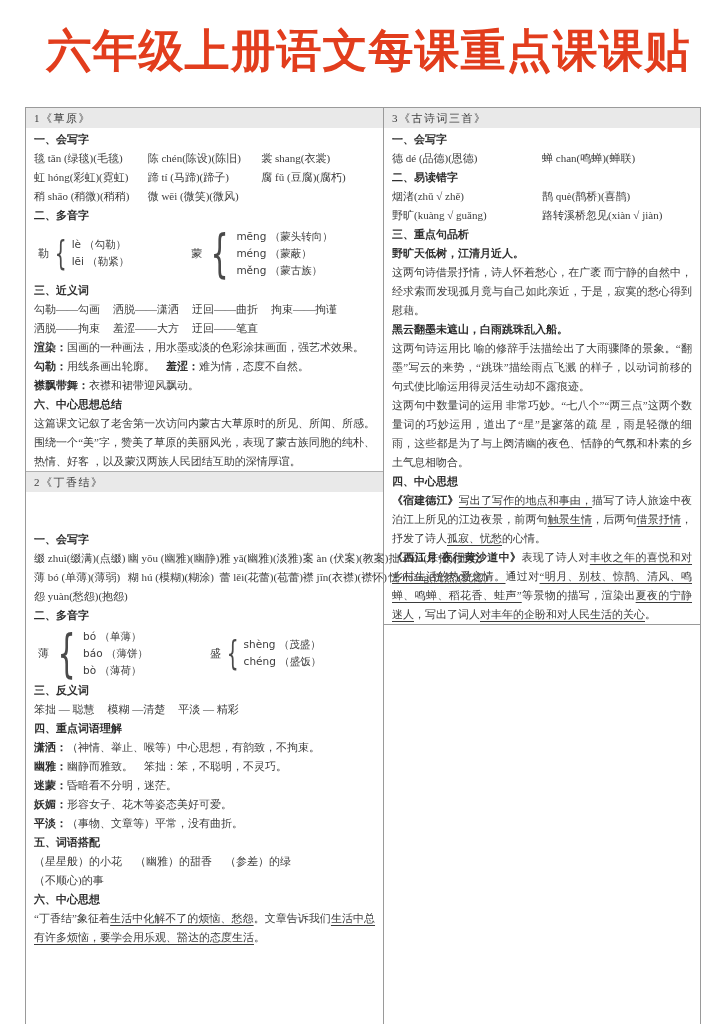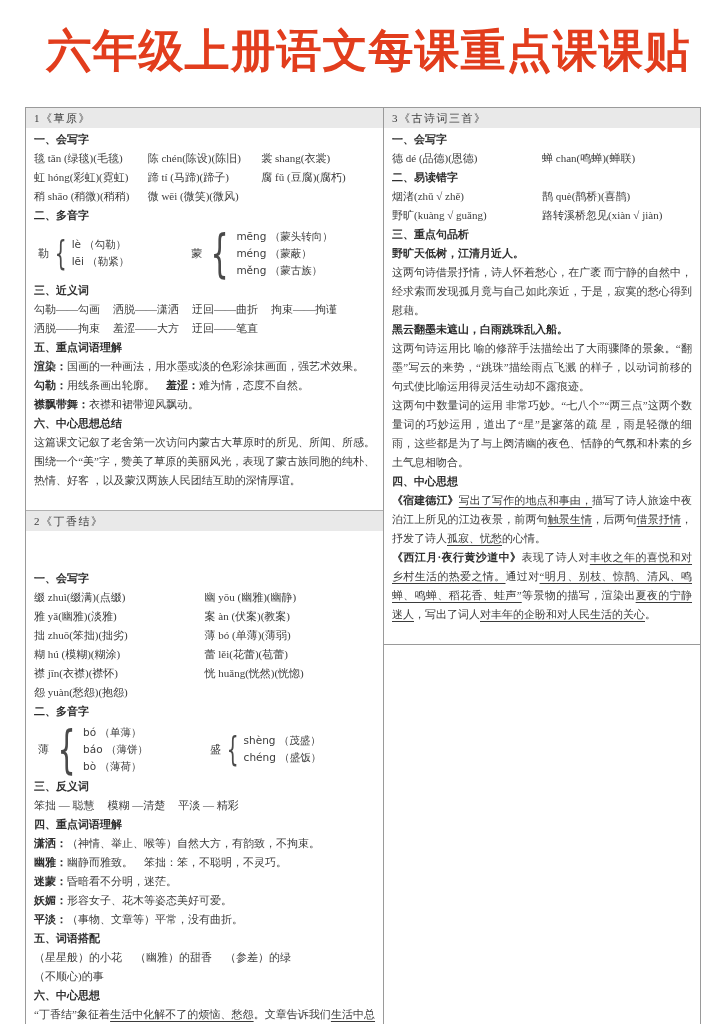--- a/index.html
+++ b/index.html
@@ -9,21 +9,21 @@
   .content-frame{position:absolute;left:25px;top:107px;width:676px;height:985px;
     border:1px solid #9a9a9a;display:flex;box-sizing:border-box;background:#fff;}
   .col{box-sizing:border-box;display:flex;flex-direction:column;}
   .col-left{width:358px;border-right:1px solid #9a9a9a;}
   .col-right{flex:1;}
   .section{display:flex;flex-direction:column;}
   .section.top-divider{border-top:1px solid #b0b0b0;gap:36px;}
   .section.bottom-divider{border-bottom:1px solid #9a9a9a;}
   .section-header{background:#e9e9e9;font-size:11px;letter-spacing:1.5px;
     padding:3px 8px;line-height:14px;color:#3f3f3f;}
-  .sec-body{padding:2px 8px 20px 8px;font-size:11px;line-height:19px;}
+  .sec-body{padding:2px 8px 0 8px;font-size:11px;line-height:19px;}
   .h{font-weight:bold;color:#2f2f2f;line-height:19px;}
   .char-grid{display:grid;line-height:19px;}
   .char-grid span{white-space:nowrap;}
   .pairs{display:flex;flex-wrap:wrap;line-height:19px;}
   .pairs span{margin-right:13px;white-space:nowrap;}
   .para{line-height:19px;text-align:justify;}
   .para .b{font-weight:bold;color:#2f2f2f;}
   .para .u{text-decoration:underline;text-underline-offset:3px;text-decoration-thickness:1px;}
   .poly{display:flex;gap:62px;align-items:center;margin:2px 0 2px 4px;}
   .poly-item{display:flex;align-items:center;}
@@ -82,33 +82,32 @@
             <span>勾勒——勾画</span>
             <span>洒脱——潇洒</span>
             <span>迂回——曲折</span>
             <span>拘束——拘谨</span>
           </div>
           <div class="pairs">
             <span>洒脱——拘束</span>
             <span>羞涩——大方</span>
             <span>迂回——笔直</span>
           </div>
-          <div class="h">五、重点词语理解</div>
           <div class="para"><span class="b">渲染：</span><span>国画的一种画法，用水墨或淡的色彩涂抹画面，强艺术效果。</span></div>
           <div class="para"><span class="b">勾勒：</span><span>用线条画出轮廓。　</span><span class="b">羞涩：</span><span>难为情，态度不自然。</span></div>
           <div class="para"><span class="b">襟飘带舞：</span><span>衣襟和裙带迎风飘动。</span></div>
           <div class="h">六、中心思想总结</div>
           <div class="para"><span>这篇课文记叙了老舍第一次访问内蒙古大草原时的所见、所闻、所感。围绕一个“美”字，赞美了草原的美丽风光，表现了蒙古族同胞的纯朴、热情、好客 ，以及蒙汉两族人民团结互助的深情厚谊。</span></div>
         </div>
       </div>
       <div class="section top-divider">
         <div class="section-header">2《丁香结》</div>
         <div class="sec-body">
           <div class="h">一、会写字</div>
-          <div class="char-grid" style="grid-template-columns: repeat(2, 1fr);">
+          <div class="char-grid" style="grid-template-columns: repeat(5, 1fr);">
             <span>缀 zhuì(缀满)(点缀)</span>
             <span>幽 yōu (幽雅)(幽静)</span>
             <span>雅 yǎ(幽雅)(淡雅)</span>
             <span>案 àn (伏案)(教案)</span>
             <span>拙 zhuō(笨拙)(拙劣)</span>
             <span>薄 bó (单薄)(薄弱)</span>
             <span>糊 hú (模糊)(糊涂)</span>
             <span>蕾 lěi(花蕾)(苞蕾)</span>
             <span>襟 jīn(衣襟)(襟怀)</span>
             <span>恍 huǎng(恍然)(恍惚)</span>
@@ -134,21 +133,21 @@
               </span>
             </div>
           </div>
           <div class="h">三、反义词</div>
           <div class="pairs">
             <span>笨拙 — 聪慧</span>
             <span>模糊 —清楚</span>
             <span>平淡 — 精彩</span>
           </div>
           <div class="h">四、重点词语理解</div>
-          <div class="para"><span class="b">潇洒：</span><span>（神情、举止、喉等）自然大方，有韵致，不拘束。</span></div>
+          <div class="para"><span class="b">潇洒：</span><span>（神情、举止、喉等）中心思想，有韵致，不拘束。</span></div>
           <div class="para"><span class="b">幽雅：</span><span>幽静而雅致。　笨拙：笨，不聪明，不灵巧。</span></div>
           <div class="para"><span class="b">迷蒙：</span><span>昏暗看不分明，迷茫。</span></div>
           <div class="para"><span class="b">妖媚：</span><span>形容女子、花木等姿态美好可爱。</span></div>
           <div class="para"><span class="b">平淡：</span><span>（事物、文章等）平常，没有曲折。</span></div>
           <div class="h">五、词语搭配</div>
           <div class="pairs">
             <span>（星星般）的小花</span>
             <span>（幽雅）的甜香</span>
             <span>（参差）的绿</span>
             <span>（不顺心)的事</span>

